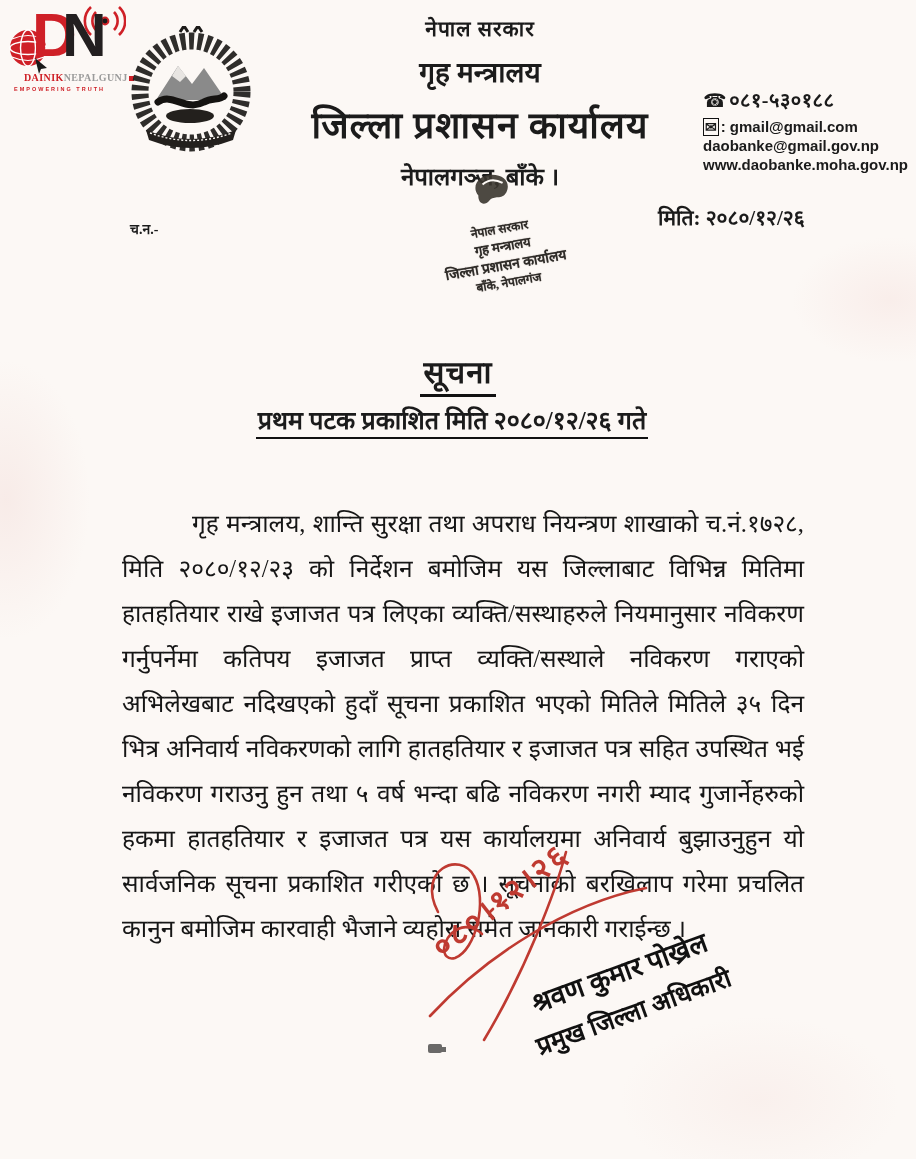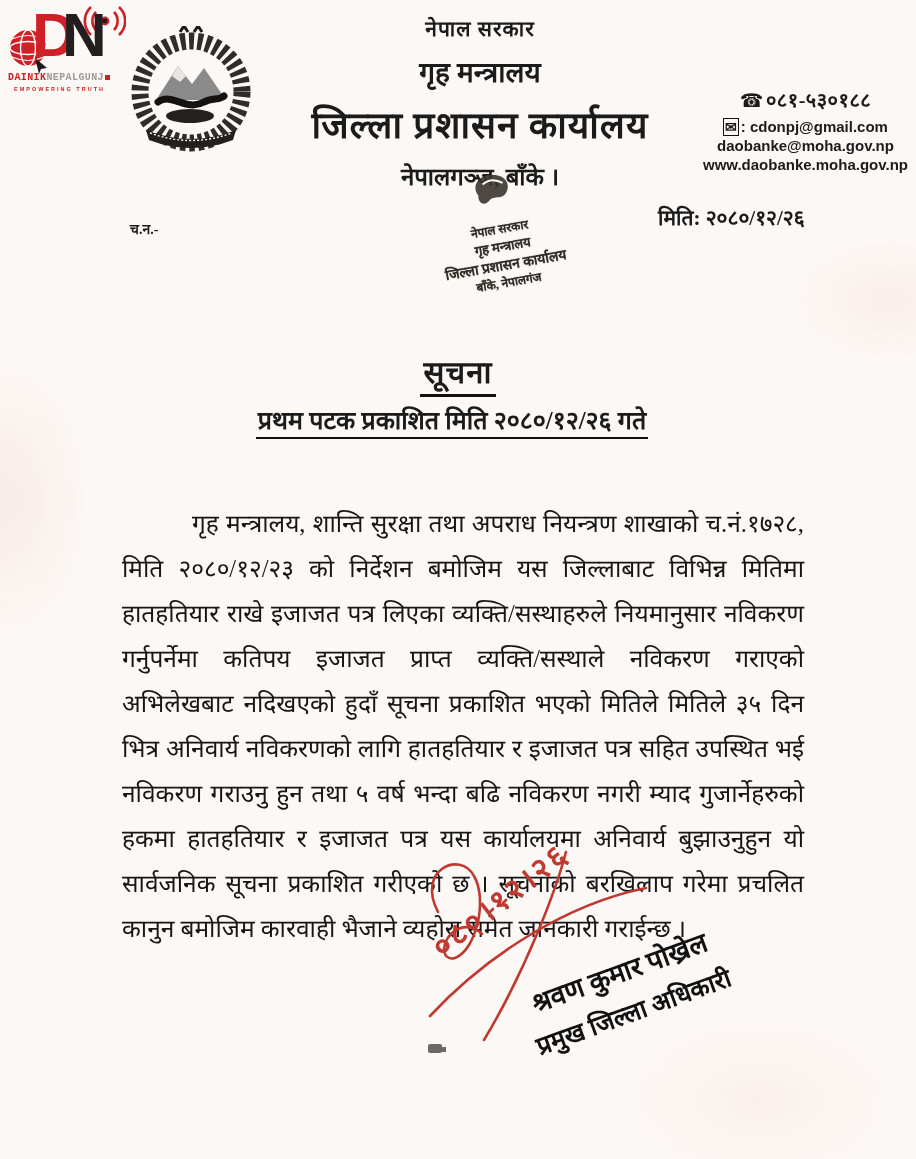--- a/index.html
+++ b/index.html
@@ -20,40 +20,40 @@
     color:#1b1b1b;
   }
   .dev{font-family:"Liberation Serif","DejaVu Sans",sans-serif;}
 
   
   .dn-logo{position:absolute;left:8px;top:6px;width:118px;height:104px;}
   .dn-letters{position:absolute;left:24px;top:-6px;width:94px;height:70px;
     font-family:"Liberation Sans",sans-serif;font-weight:900;font-size:62px;line-height:70px;}
   .dn-d{position:absolute;left:0;top:0;color:#cf2027;}
   .dn-n{position:absolute;left:30px;top:0;color:#231f20;}
-  .dn-wordmark{position:absolute;left:0;top:66px;white-space:nowrap;
-    font-family:Liberation Mono, monospace;font-size:10px;font-weight:800;letter-spacing:.4px;}
+  .dn-wordmark{position:absolute;left:16px;top:66px;white-space:nowrap;
+    font-family:Liberation Serif, serif;font-size:10px;font-weight:800;letter-spacing:.4px;}
   .dn-wordmark .w1{color:#cf2027;}
   .dn-wordmark .w2{color:#9b9b9b;}
   .dn-sq{display:inline-block;width:5px;height:5px;background:#cf2027;margin-left:1px;}
   .dn-tagline{position:absolute;left:6px;top:80px;font-family:"Liberation Sans",sans-serif;
     font-size:5.5px;font-weight:700;letter-spacing:2px;color:#cf2027;white-space:nowrap;}
 
   
   .emblem{position:absolute;left:120px;top:26px;}
 
   
   .head-centre{position:absolute;left:270px;top:14px;width:420px;text-align:center;}
   .head-gov{font-size:21px;font-weight:600;letter-spacing:1px;}
   .head-ministry{font-size:28px;font-weight:700;margin-top:10px;}
   .head-office{font-size:37px;font-weight:800;margin-top:8px;letter-spacing:1px;}
   .head-location{font-size:24px;font-weight:700;margin-top:10px;}
 
   
-  .contact{position:absolute;right:8px;top:86px;text-align:center;
+  .contact{position:absolute;right:8px;top:86px;text-align:left;
     font-family:"Liberation Sans",sans-serif;}
   .contact .phone{font-size:20px;font-weight:800;letter-spacing:.5px;}
   .contact .phone .ic{font-size:19px;margin-right:2px;}
   .contact .mail1{font-size:15px;font-weight:800;margin-top:5px;}
   .contact .mail1 .ic{font-size:14px;border:1px solid #111;padding:0 1px;margin-right:2px;}
   .contact .mail2,.contact .web{font-size:15px;font-weight:800;margin-top:2px;}
 
   
   .ref-left{position:absolute;left:130px;top:206px;font-size:21px;font-weight:700;}
   .ref-left .chn{margin-top:13px;font-size:14px;}
@@ -156,23 +156,23 @@
     <div class="head-ministry">गृह मन्त्रालय</div>
     <div class="head-office">जिल्ला प्रशासन कार्यालय</div>
     <div class="head-location">नेपालगञ्ज, बाँके ।</div>
   </div>
 
   <div class="contact">
     <div class="phone dev">
       <span class="ic">☎</span><span>०८१-५३०१८८</span>
     </div>
     <div class="mail1">
-      <span class="ic">✉</span><span>: cdonpj@gmail.com</span>
-    </div>
-    <div class="mail2">daobanke@moha.gov.np</div>
+      <span class="ic">✉</span><span>: gmail@gmail.com</span>
+    </div>
+    <div class="mail2">daobanke@gmail.gov.np</div>
     <div class="web">www.daobanke.moha.gov.np</div>
   </div>
 
   <div class="ref-left dev">
     <div class="chn">च.न.-</div>
   </div>
   <div class="date-right dev">मिति: २०८०/१२/२६</div>
 
   <div class="stamp dev">
     <div class="s-emblem">

